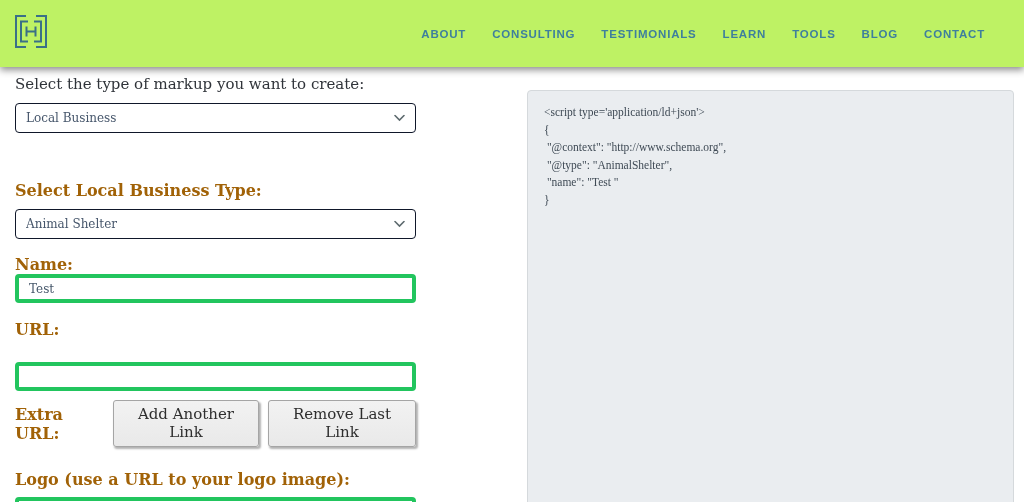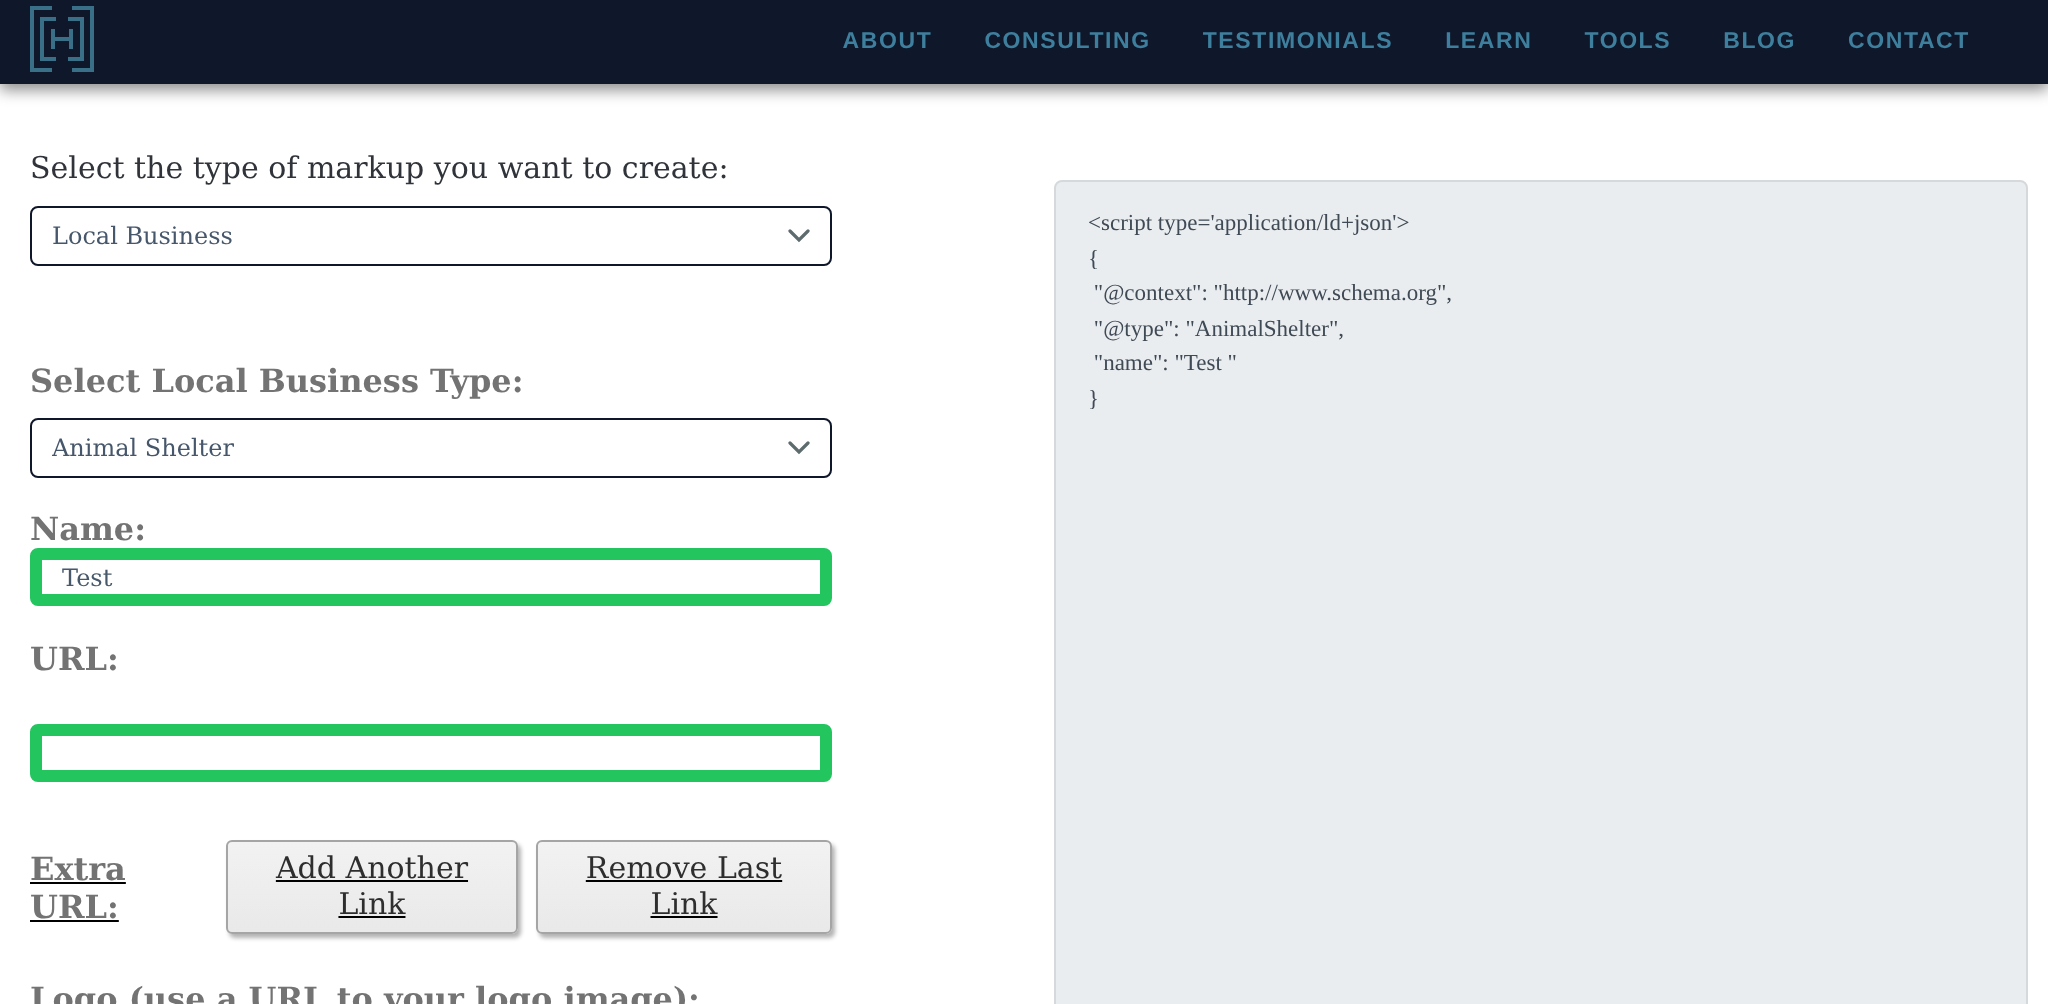--- a/index.html
+++ b/index.html
@@ -1,66 +1,66 @@
 <!DOCTYPE html>
 <html><head>
 <meta charset="utf-8">
 <style>
   * { margin:0; padding:0; box-sizing:border-box; }
   html,body { width:1024px; height:502px; overflow:hidden; background:#ffffff;
               font-family:"DejaVu Serif", serif; }
 
   
   .navbar {
-    position:absolute; top:0; left:0; width:1024px; height:42px;
-    background:#0f172a; display:flex; align-items:center;
+    position:absolute; top:0; left:0; width:1024px; height:67px;
+    background:#bef264; display:flex; align-items:center;
     justify-content:space-between; padding:0 39px 0 14px;
     box-shadow:0 3px 7px rgba(0,0,0,0.45); z-index:10;
   }
   .logo-link { display:flex; align-items:center; cursor:pointer; }
   .nav-links { display:flex; gap:26px; align-items:center; }
   .nav-link {
     font-family:"Liberation Sans", sans-serif; font-weight:bold;
     font-size:11.5px; letter-spacing:0.8px; color:#3e7f9d;
     text-decoration:none; cursor:pointer;
   }
 
   
   .content { position:absolute; top:55px; left:0; width:1024px; height:446px; }
 
   .form-col { position:absolute; left:15px; top:20px; width:401px; }
 
   .label-regular {
     font-size:15px; color:#30343a; margin-bottom:10px; font-weight:normal;
   }
   .label-bold {
-    font-size:16px; color:#737373; font-weight:bold;
+    font-size:16px; color:#a16207; font-weight:bold;
   }
 
   .select-wrap { position:relative; width:100%; }
   select.field {
     width:100%; height:30px; appearance:none; -webkit-appearance:none;
     background:#ffffff; border:1px solid #0f172a; border-radius:4px;
     font-family:"DejaVu Serif", serif; font-size:12px; color:#46566b;
     padding:0 28px 0 10px; outline:none; cursor:pointer;
   }
   .chevron {
     position:absolute; right:11px; top:50%; transform:translateY(-50%);
     pointer-events:none; display:flex;
   }
   input.field {
-    width:100%; height:29px; background:#ffffff; border:6px solid #22c55e;
+    width:100%; height:29px; background:#ffffff; border:4px solid #22c55e;
     border-radius:4px; font-family:"DejaVu Serif", serif; font-size:12px;
     color:#47586b; padding:0 10px; outline:none;
   }
 
   .mt-gap-large { margin-top:48px; margin-bottom:9px; }
   .mt-gap-med   { margin-top:16px; }
   .mt-gap-url   { margin-top:17px; margin-bottom:23px; }
-  .extra-row    { margin-top:29px; display:flex; align-items:center;text-decoration:underline; }
+  .extra-row    { margin-top:9px; display:flex; align-items:center; }
   .mt-gap-logo  { margin-top:23px; margin-bottom:8px; }
 
   button.link-btn {
     font-family:"DejaVu Serif", serif; font-size:15px; color:#2e2e2e;
     background:linear-gradient(#f2f2f2,#e9e9e9); border:1px solid #a5a5a5;
     border-radius:3px; padding:4px 11px 5px; margin-left:9px;
     box-shadow:1.5px 2px 2px rgba(0,0,0,0.3); cursor:pointer;
   }
 
   

